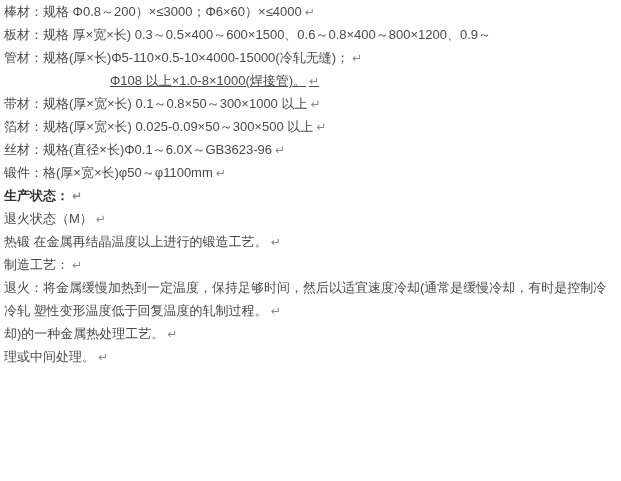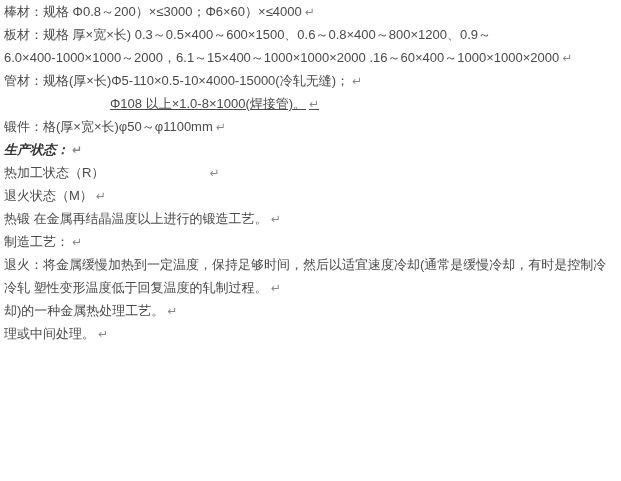--- a/index.html
+++ b/index.html
@@ -21,21 +21,20 @@
     padding: 0 0 0 4px;
   }
   .line {
     height: 23px;
     line-height: 23px;
     white-space: pre;
   }
   .line.bold {
     font-weight: bold;
     color: #333333;
-    font-style: italic;
   }
   .line.indent {
     padding-left: 106px;
     text-decoration: underline;
   }
   .mark {
     color: #8a8a8a;
     font-size: 12px;
     margin-left: 3px;
   }
@@ -46,34 +45,35 @@
 </head>
 <body>
 
 <div class="page">
   <div class="doc">
 
     <div class="line"><span>棒材：规格 Φ0.8～200）×≤3000；Φ6×60）×≤4000</span><span class="mark">↵</span></div>
 
     <div class="line"><span>板材：规格 厚×宽×长) 0.3～0.5×400～600×1500、0.6～0.8×400～800×1200、0.9～</span></div>
 
-    <div class="line"><span>6.0×400-1000×1000～2000，6.1～15×400～1000×1000×2000 .16～60×400～1000×1000×2000</span><span class="mark">↵</span></div>
 
     <div class="line"><span>管材：规格(厚×长)Φ5-110×0.5-10×4000-15000(冷轧无缝)；</span><span class="mark">↵</span></div>
 
     <div class="line indent"><span>Φ108 以上×1.0-8×1000(焊接管)。</span><span class="mark">↵</span></div>
 
+    <div class="line"><span>带材：规格(厚×宽×长) 0.1～0.8×50～300×1000 以上</span><span class="mark">↵</span></div>
 
+    <div class="line"><span>箔材：规格(厚×宽×长) 0.025-0.09×50～300×500 以上</span><span class="mark">↵</span></div>
 
+    <div class="line"><span>丝材：规格(直径×长)Φ0.1～6.0X～GB3623-96</span><span class="mark">↵</span></div>
 
     <div class="line"><span>锻件：格(厚×宽×长)φ50～φ1100mm</span><span class="mark">↵</span></div>
 
     <div class="line bold"><span>生产状态：</span><span class="mark">↵</span></div>
 
-    <div class="line"><span>热加工状态（R）</span><span class="mark mark-far">↵</span></div>
 
 
     <div class="line"><span>退火状态（M）</span><span class="mark">↵</span></div>
 
     <div class="line"><span>热锻 在金属再结晶温度以上进行的锻造工艺。</span><span class="mark">↵</span></div>
 
     <div class="line"><span>制造工艺：</span><span class="mark">↵</span></div>
 
 
     <div class="line"><span>退火：将金属缓慢加热到一定温度，保持足够时间，然后以适宜速度冷却(通常是缓慢冷却，有时是控制冷</span></div>

